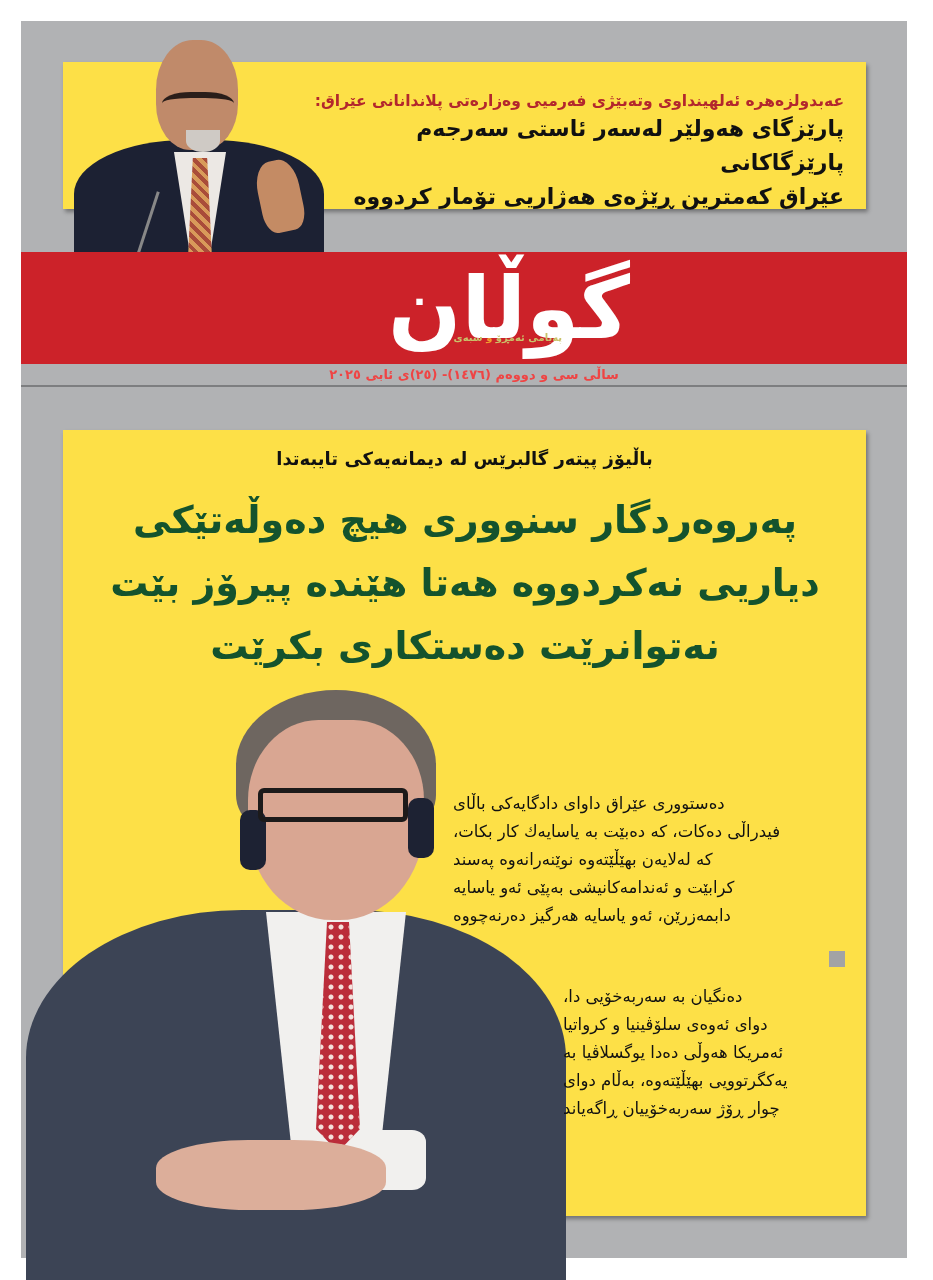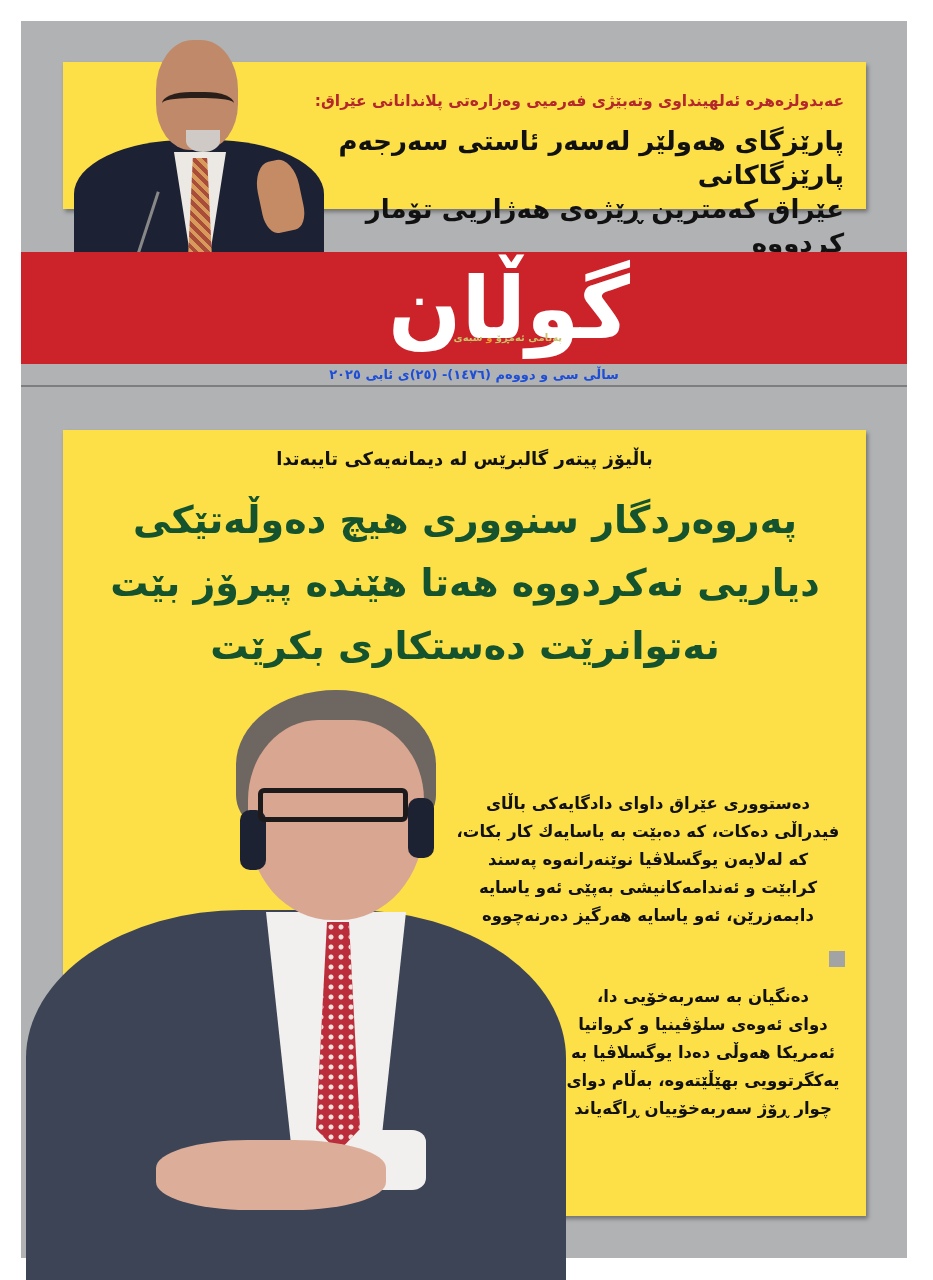--- a/index.html
+++ b/index.html
@@ -20,21 +20,21 @@
     .main-card { left: 63px; top: 430px; width: 803px; height: 786px; }
 
     .top-text {
       position: absolute; right: 22px; top: 28px; width: 540px;
       direction: rtl; text-align: right;
     }
     .top-kicker {
       color: #b3272d; font-weight: bold; font-size: 15.5px; line-height: 22px;
     }
     .top-headline {
-      color: #111; font-weight: bold; font-size: 26px; line-height: 34px; margin-top: 12px;
+      color: #111; font-weight: bold; font-size: 22px; line-height: 34px; margin-top: 0;
     }
 
     
     .portrait { position: absolute; overflow: hidden; }
     .p1 { left: 74px; top: 40px; width: 250px; height: 212px; }
     .p1 .head { position:absolute; left: 82px; top: 0; width: 82px; height: 110px; border-radius: 45% 45% 42% 42%; background: #c08a6a; }
     .p1 .glasses { position:absolute; left: 88px; top: 52px; width: 72px; height: 22px; border-top: 6px solid #2a1e1a; border-radius: 40% 40% 0 0; }
     .p1 .beard { position:absolute; left: 112px; top: 90px; width: 34px; height: 22px; background: #cfcac5; border-radius: 0 0 50% 50%; }
     .p1 .suit { position:absolute; left: 0; top: 100px; width: 250px; height: 120px; background: #1c2133; border-radius: 45% 45% 0 0; }
     .p1 .shirt { position:absolute; left: 100px; top: 112px; width: 52px; height: 100px; background: #ece8e4; clip-path: polygon(0 0,100% 0,70% 100%,30% 100%); }
@@ -53,42 +53,42 @@
     }
     .tagline {
       position: absolute; left: 452px; top: 332px; width: 110px;
       direction: rtl; text-align: right;
       font-size: 10px; font-weight: bold; color: #c9c36a;
     }
     .tagline .accent { color: #f0a030; }
     .issue-line {
       position: absolute; left: 21px; top: 364px; width: 886px; height: 26px;
       direction: rtl; text-align: center;
-      font-size: 13px; font-weight: bold; color: #1d4ed8; line-height: 22px;
+      font-size: 13px; font-weight: bold; color: #ef4444; line-height: 22px;
     }
     .issue-line span { position: relative; left: 10px; }
     .rule {
       position: absolute; left: 21px; top: 385px; width: 886px; height: 2px;
       background: #7d7e80;
     }
 
     .interview-kicker {
       position: absolute; left: 63px; top: 448px; width: 803px;
       direction: rtl; text-align: center;
       font-weight: bold; font-size: 18px; color: #111;
     }
     .main-headline {
       position: absolute; left: 80px; top: 489px; width: 770px;
       direction: rtl; text-align: center;
       color: #14532d; font-weight: bold; font-size: 38px; line-height: 63px;
     }
 
     .body-text {
-      position: absolute; right: 90px; direction: rtl; text-align: center;
-      color: #111; font-weight: bold; font-size: 16.5px; line-height: 28px;
+      position: absolute; right: 90px; direction: rtl; text-align: left;
+      color: #111; font-weight: normal; font-size: 16.5px; line-height: 28px;
     }
     .para1 { top: 790px; width: 390px; }
     .para2 { top: 983px; width: 280px; }
     .bullet-square {
       position: absolute; left: 829px; top: 951px; width: 16px; height: 16px;
       background: #a2a3a5;
     }
 
     .p2 { left: 26px; top: 690px; width: 540px; height: 590px; }
     .p2 .hair { position:absolute; left: 210px; top: 0; width: 200px; height: 150px; background: #6e6660; border-radius: 50% 50% 30% 30%; }
@@ -158,21 +158,21 @@
   <div class="phone-l"></div>
   <div class="phone-r"></div>
   <div class="glasses"></div>
   <div class="cuff"></div>
   <div class="hands"></div>
 </div>
 
 <div class="body-text para1">
   <div>دەستووری عێراق داوای دادگایەکی باڵای</div>
   <div>فیدراڵی دەکات، کە دەبێت بە یاسایەك کار بکات،</div>
-  <div>کە لەلایەن یوگسلاڤیا نوێنەرانەوە پەسند</div>
+  <div>کە لەلایەن بهێڵێتەوە نوێنەرانەوە پەسند</div>
   <div>کرابێت و ئەندامەکانیشی بەپێی ئەو یاسایە</div>
   <div>دابمەزرێن، ئەو یاسایە هەرگیز دەرنەچووە</div>
 </div>
 
 <div class="bullet-square"></div>
 
 <div class="body-text para2">
   <div>دەنگیان بە سەربەخۆیی دا،</div>
   <div>دوای ئەوەی سلۆڤینیا و کرواتیا</div>
   <div>ئەمریکا هەوڵی دەدا یوگسلاڤیا بە</div>

